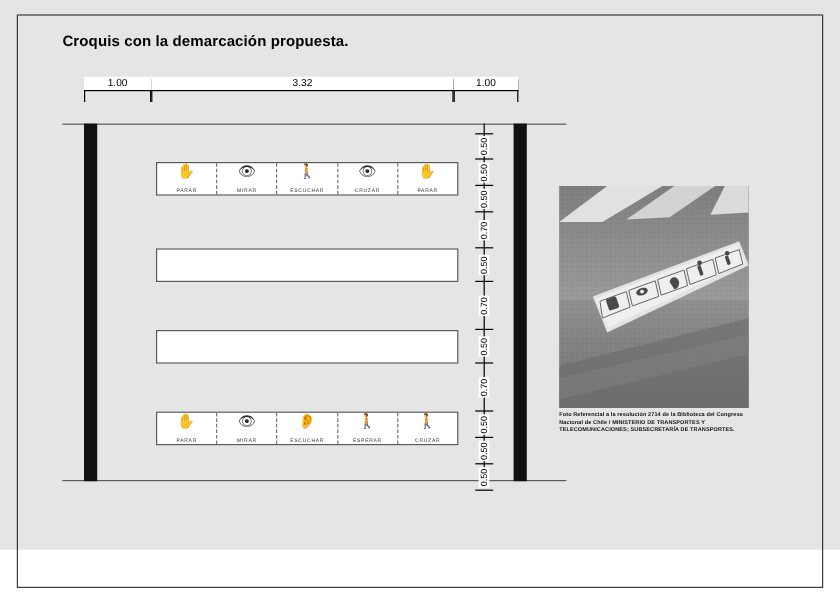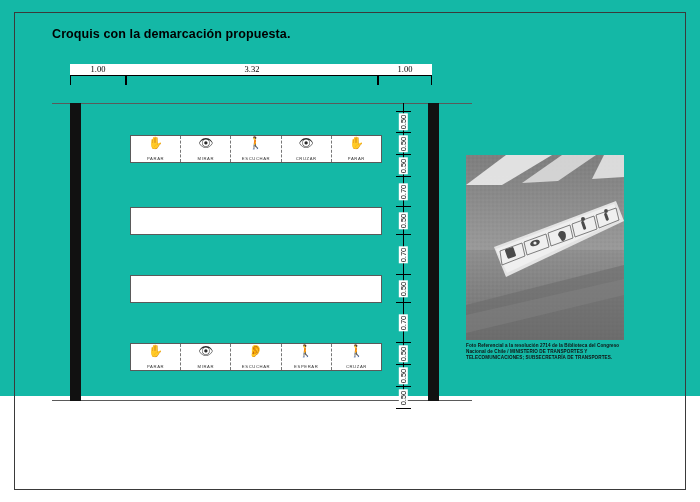--- a/index.html
+++ b/index.html
@@ -9,22 +9,22 @@
   }
   body {
     width: 700px;
     height: 502px;
     font-family: "Liberation Sans", sans-serif;
     overflow: hidden;
   }
   #page {
     position: relative;
     width: 700px;
-    height: 396px;
-    background: #14b8a6;
+    height: 458px;
+    background: #e5e5e5;
     box-sizing: border-box;
     padding-left: 26px;
   }
   .page-border {
     position: absolute;
     left: 14px;
     top: 12px;
     width: 672px;
     height: 478px;
     border: 1px solid #3a3a3a;
@@ -41,21 +41,20 @@
     white-space: nowrap;
   }
 
   
   .dim-row {
     position: absolute;
     left: 70px;
     top: 62px;
     width: 362px;
     height: 26px;
-    font-family: Liberation Serif, serif;
   }
   .dim-seg {
     position: absolute;
     top: 0;
     height: 26px;
   }
   .dim-line {
     position: absolute;
     top: 13px;
     height: 1px;

